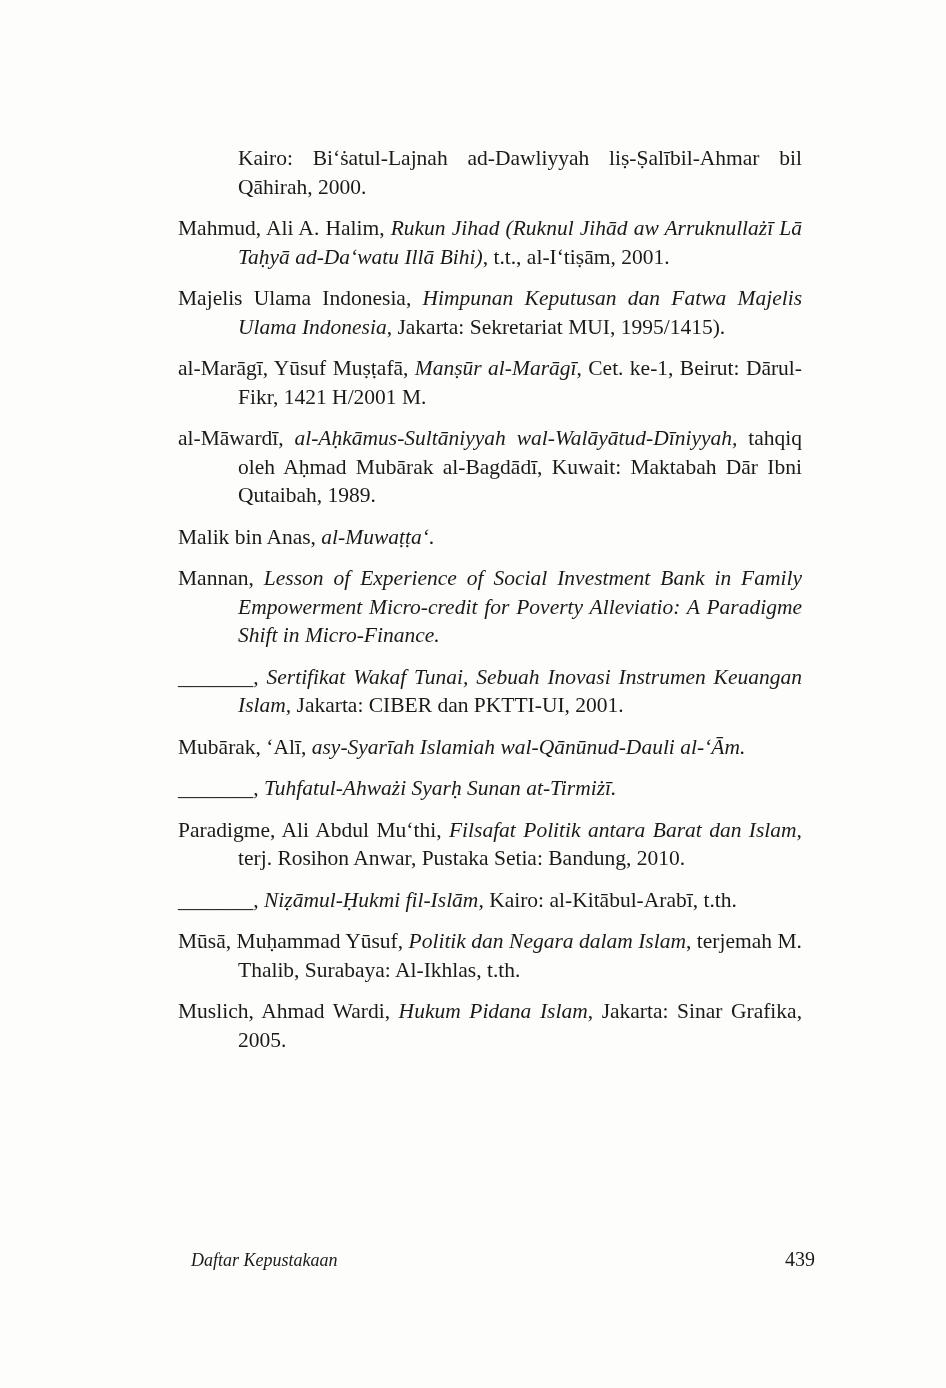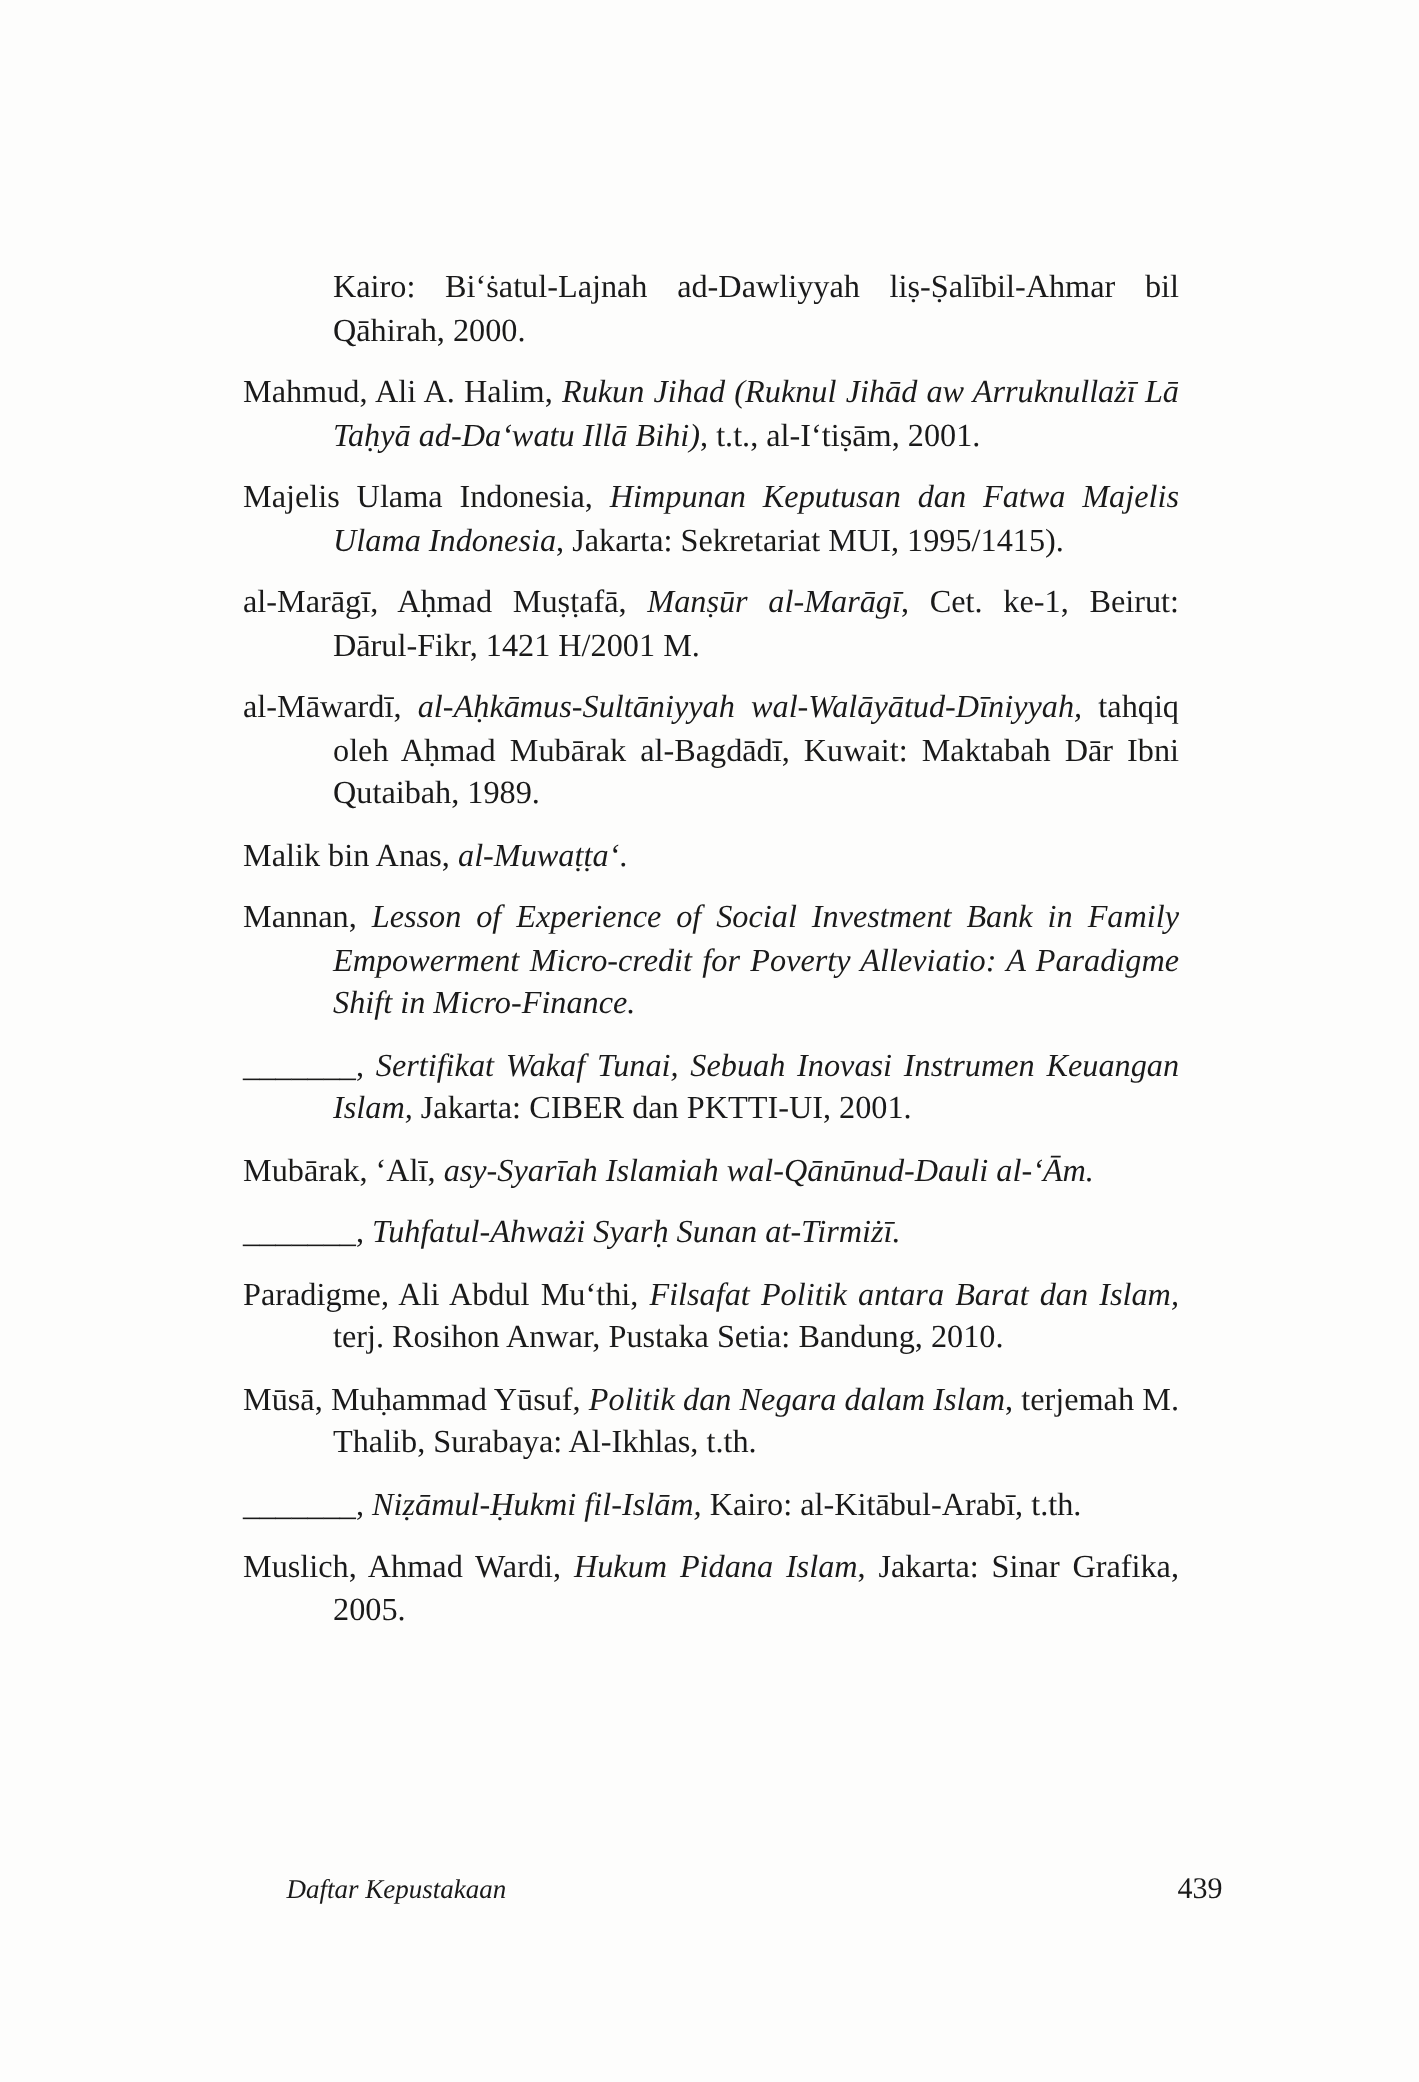--- a/index.html
+++ b/index.html
@@ -11,24 +11,23 @@
     position: relative;
     width: 946px;
     height: 1388px;
     background: #fdfdfc;
     color: #1a1a1a;
     font-family: "Liberation Serif", "DejaVu Serif", serif;
     overflow: hidden;
   }
   .content {
     position: absolute;
-    left: 162px;
+    left: 178px;
     top: 144px;
     width: 624px;
-    margin-top: 33px;
   }
   .entry {
     margin: 0 0 13px 0;
     font-size: 21.5px;
     line-height: 28.5px;
     text-align: justify;
     padding-left: 60px;
     text-indent: -60px;
   }
   .entry.cont {
@@ -57,30 +56,30 @@
 </head>
 <body>
 
 <div class="page">
 
   <div class="content">
 
   <p class="entry cont"><span class="rm">Kairo: Bi‘ṡatul-Lajnah ad-Dawliyyah liṣ-Ṣalībil-Ahmar bil Qāhirah, 2000.</span></p>
       <p class="entry"><span class="rm">Mahmud, Ali A. Halim, </span><span class="it">Rukun Jihad (Ruknul Jihād aw Arruknullażī Lā Taḥyā ad-Da‘watu Illā Bihi)</span><span class="rm">, t.t., al-I‘tiṣām, 2001.</span></p>
       <p class="entry"><span class="rm">Majelis Ulama Indonesia, </span><span class="it">Himpunan Keputusan dan Fatwa Majelis Ulama Indonesia</span><span class="rm">, Jakarta: Sekretariat MUI, 1995/1415).</span></p>
-      <p class="entry"><span class="rm">al-Marāgī, Aḥmad Muṣṭafā, </span><span class="it">Manṣūr al-Marāgī</span><span class="rm">, Cet. ke-1, Beirut: Dārul-Fikr, 1421 H/2001 M.</span></p>
+      <p class="entry"><span class="rm">al-Marāgī, Yūsuf Muṣṭafā, </span><span class="it">Manṣūr al-Marāgī</span><span class="rm">, Cet. ke-1, Beirut: Dārul-Fikr, 1421 H/2001 M.</span></p>
       <p class="entry"><span class="rm">al-Māwardī, </span><span class="it">al-Aḥkāmus-Sultāniyyah wal-Walāyātud-Dīniyyah,</span><span class="rm"> tahqiq oleh Aḥmad Mubārak al-Bagdādī, Kuwait: Maktabah Dār Ibni Qutaibah, 1989.</span></p>
       <p class="entry"><span class="rm">Malik bin Anas, </span><span class="it">al-Muwaṭṭa‘</span><span class="rm">.</span></p>
       <p class="entry"><span class="rm">Mannan, </span><span class="it">Lesson of Experience of Social Investment Bank in Family Empowerment Micro-credit for Poverty Alleviatio: A Paradigme Shift in Micro-Finance.</span></p>
       <p class="entry"><span class="rm">_______, </span><span class="it">Sertifikat Wakaf Tunai, Sebuah Inovasi Instrumen Keuangan Islam,</span><span class="rm"> Jakarta: CIBER dan PKTTI-UI, 2001.</span></p>
       <p class="entry"><span class="rm">Mubārak, ‘Alī, </span><span class="it">asy-Syarīah Islamiah wal-Qānūnud-Dauli al-‘Ām.</span></p>
       <p class="entry"><span class="rm">_______, </span><span class="it">Tuhfatul-Ahważi Syarḥ Sunan at-Tirmiżī.</span></p>
       <p class="entry"><span class="rm">Paradigme, Ali Abdul Mu‘thi, </span><span class="it">Filsafat Politik antara Barat dan Islam,</span><span class="rm"> terj. Rosihon Anwar, Pustaka Setia: Bandung, 2010.</span></p>
+      <p class="entry"><span class="rm">_______, </span><span class="it">Niẓāmul-Ḥukmi fil-Islām,</span><span class="rm"> Kairo: al-Kitābul-Arabī, t.th.</span></p>
       <p class="entry"><span class="rm">Mūsā, Muḥammad Yūsuf, </span><span class="it">Politik dan Negara dalam Islam</span><span class="rm">, terjemah M. Thalib, Surabaya: Al-Ikhlas, t.th.</span></p>
-      <p class="entry"><span class="rm">_______, </span><span class="it">Niẓāmul-Ḥukmi fil-Islām,</span><span class="rm"> Kairo: al-Kitābul-Arabī, t.th.</span></p>
       <p class="entry"><span class="rm">Muslich, Ahmad Wardi, </span><span class="it">Hukum Pidana Islam</span><span class="rm">, Jakarta: Sinar Grafika, 2005.</span></p>
     </div>
 
   <div class="footer">
     <span class="footer-title">Daftar Kepustakaan</span>
     <span class="footer-page">439</span>
   </div>
 
 </div>
 

